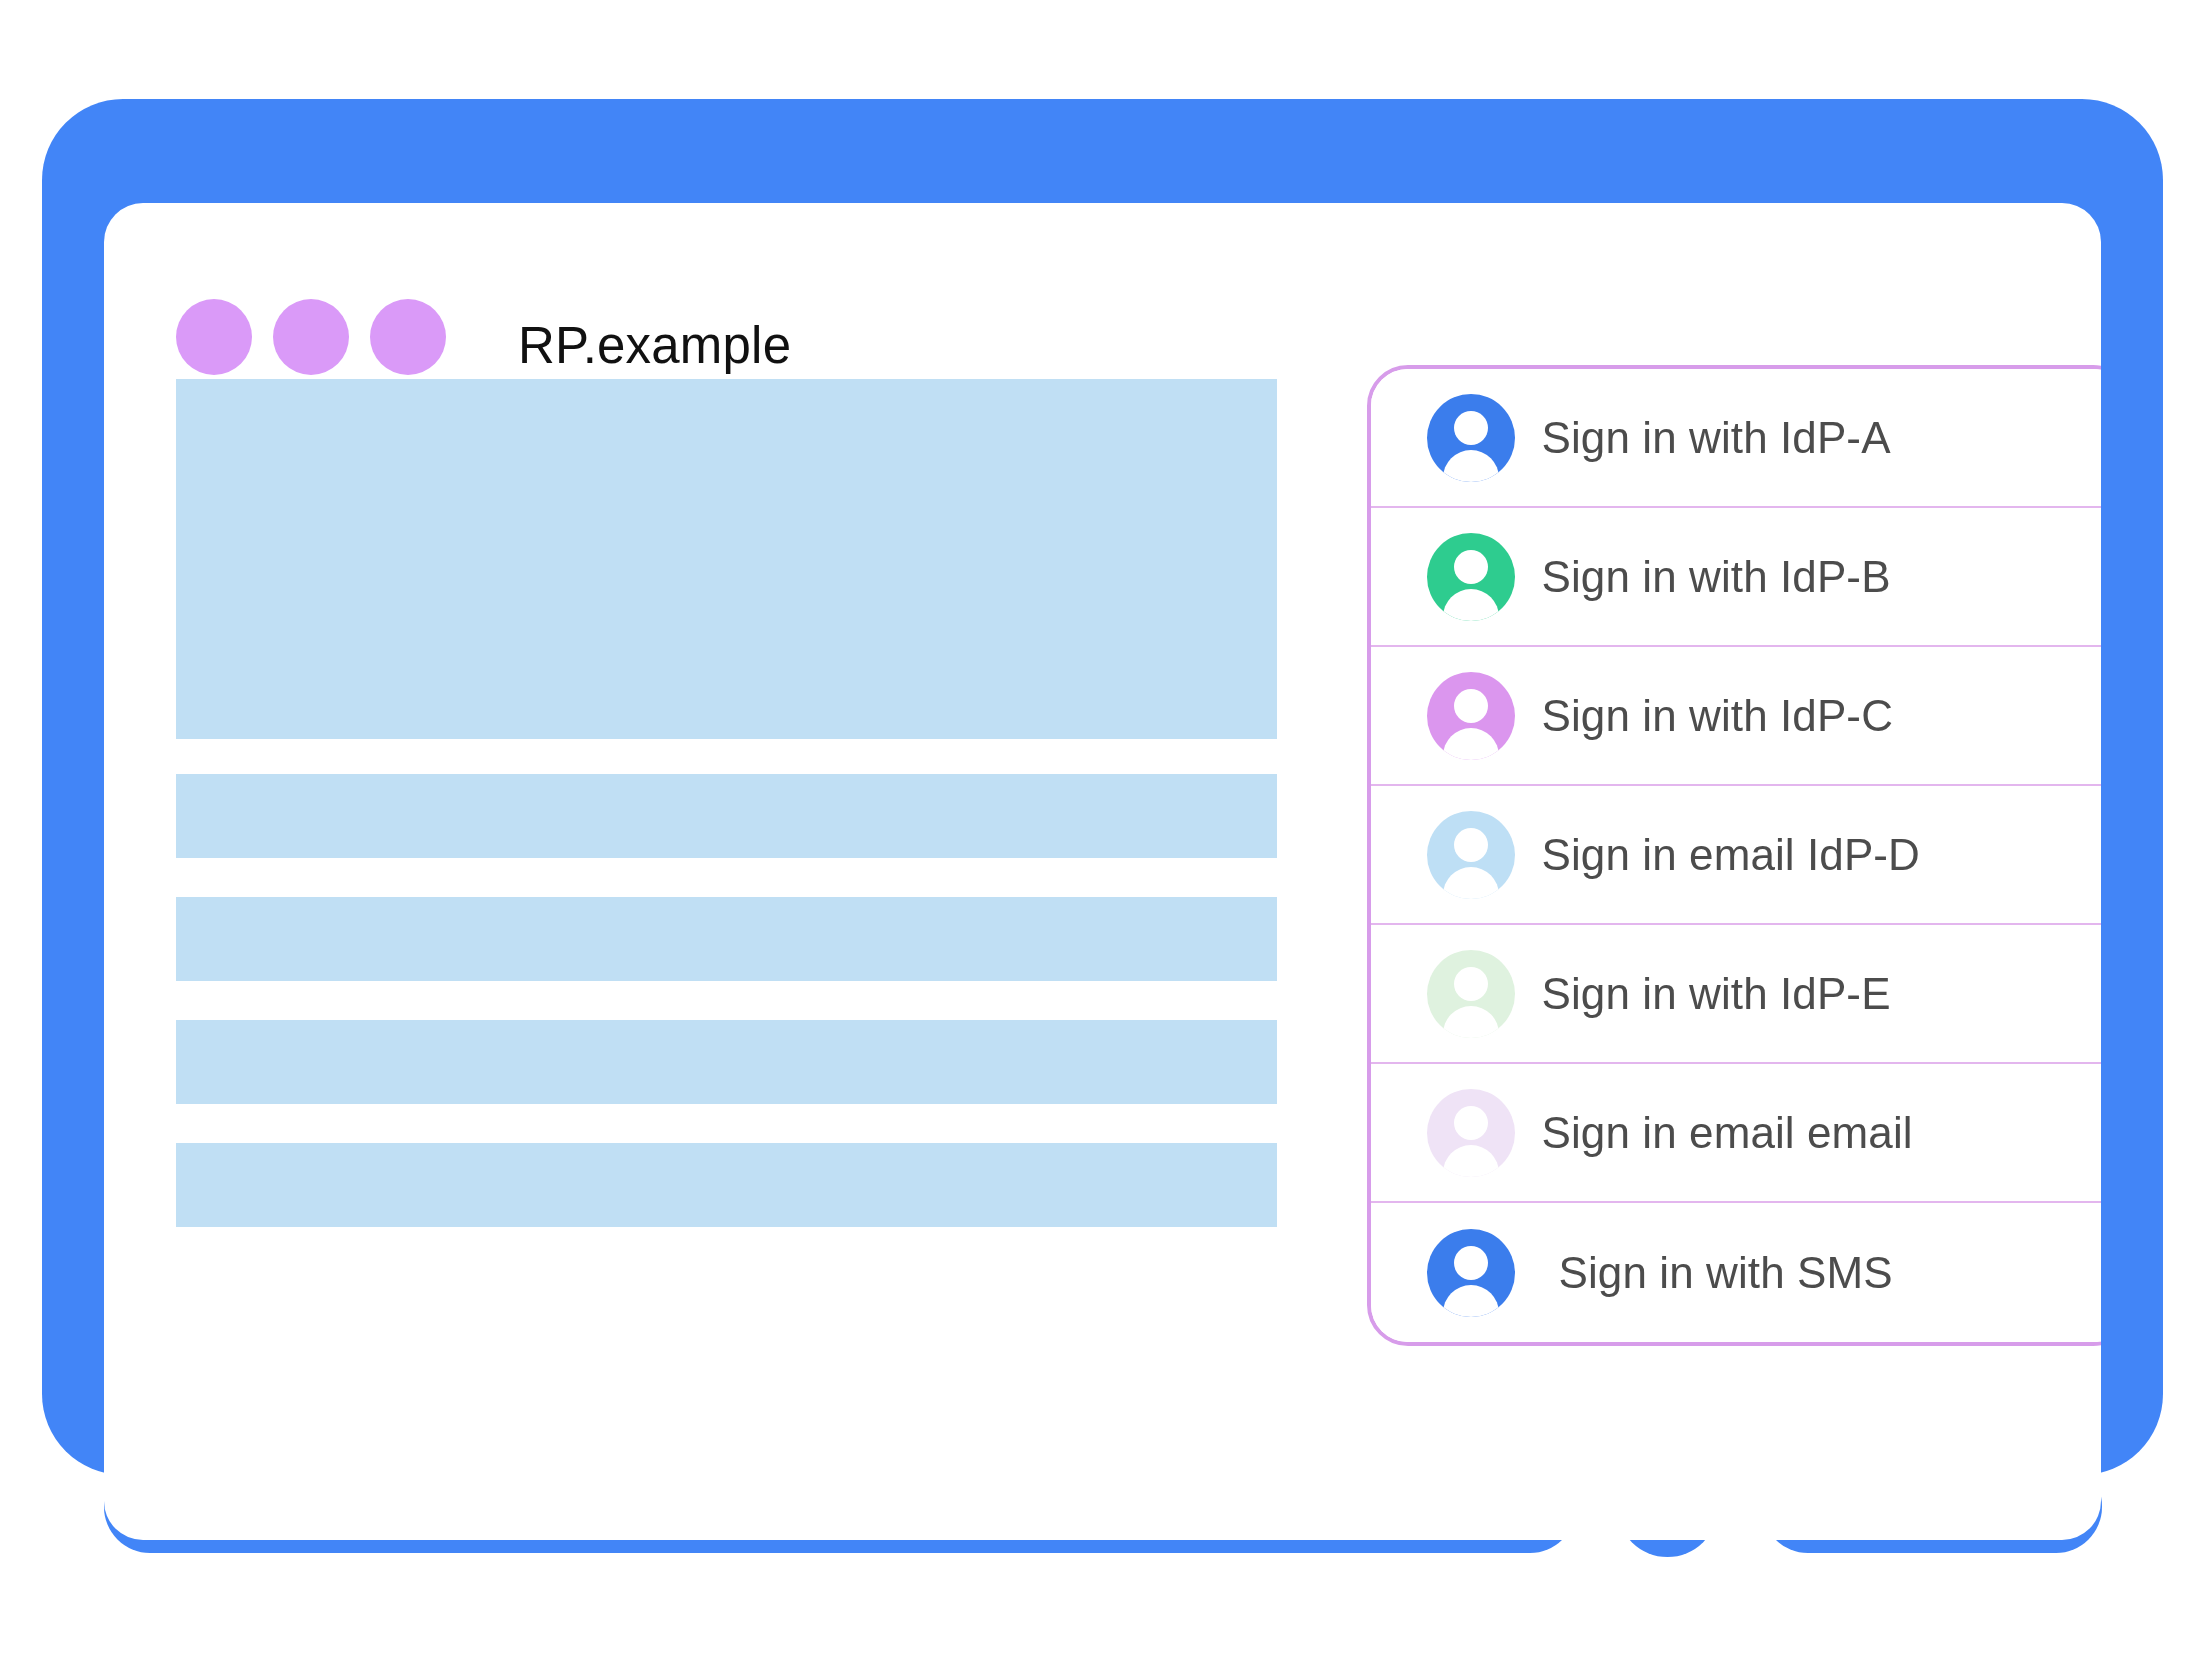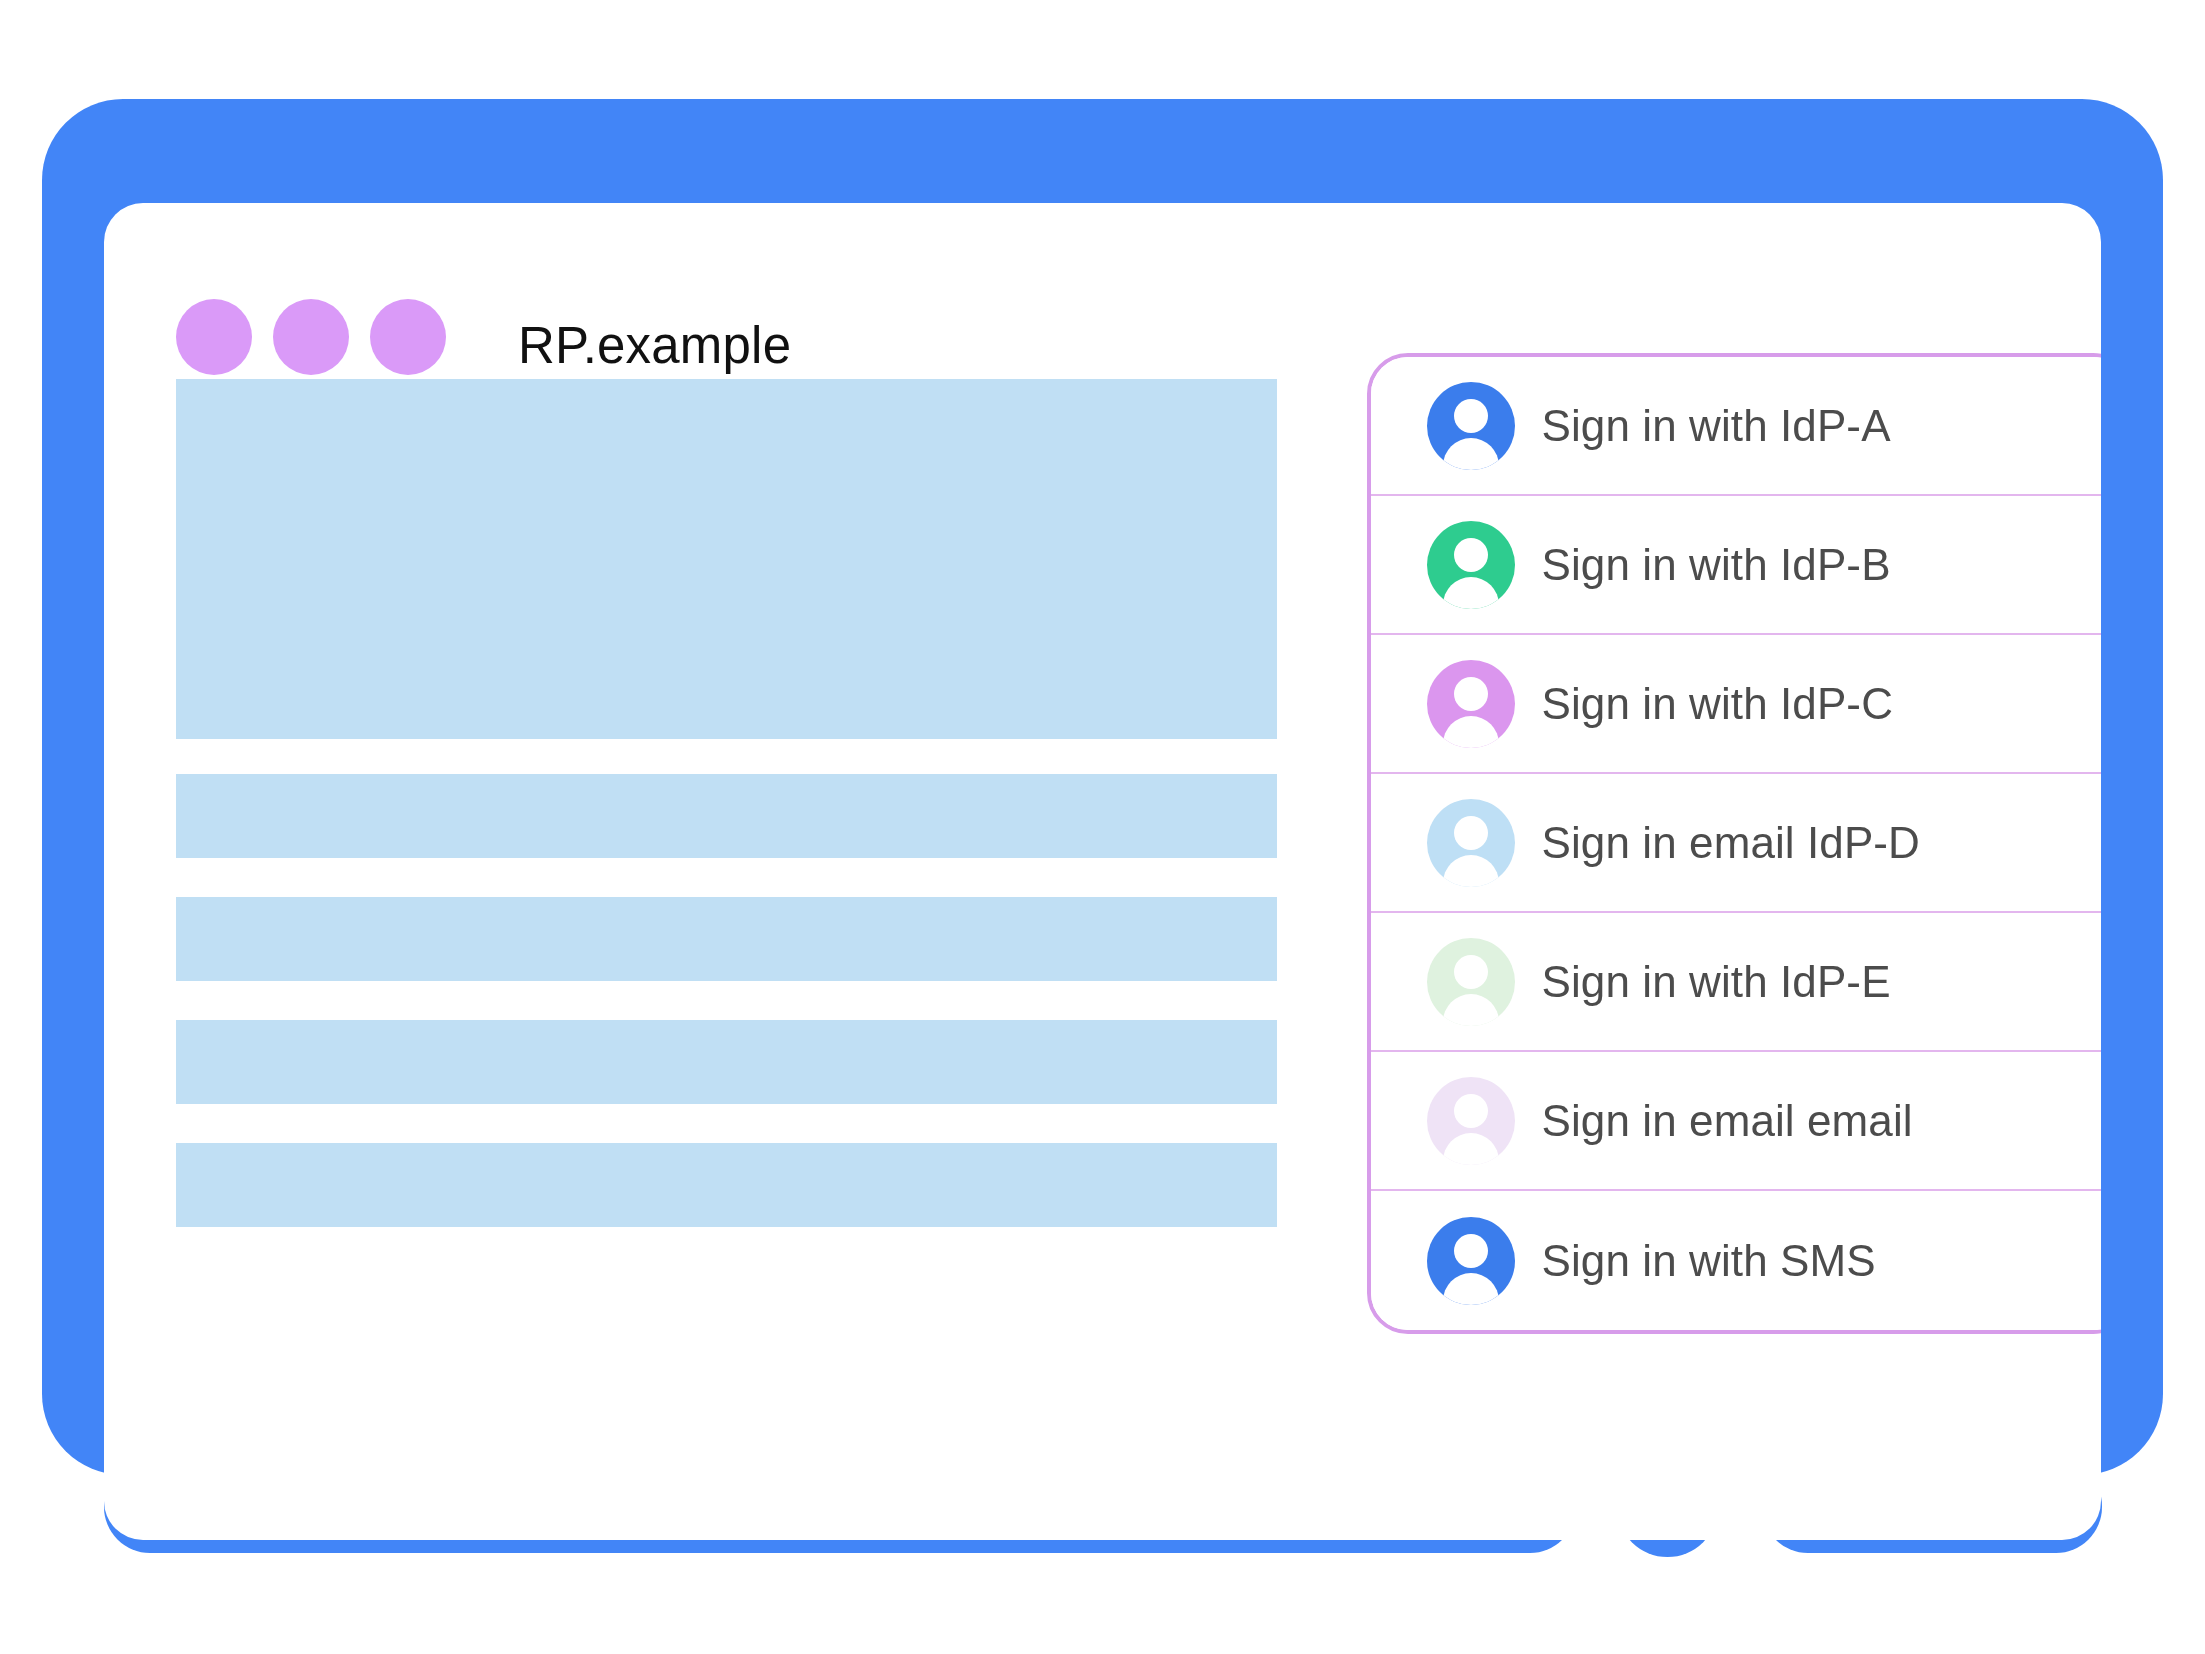--- a/index.html
+++ b/index.html
@@ -114,38 +114,38 @@
     background: #C0DFF4;
     width: 1101px;
   }
   .block.hero { height: 360px; margin-bottom: 35px; }
   .block.bar  { height: 84px; margin-bottom: 39px; }
 
   
   .signin-panel {
     position: absolute;
     left: 1263px;
-    top: 150px;
+    top: 162px;
     width: 767px;
     border: 4.4px solid #D79CEA;
     border-radius: 41px;
     background: #ffffff;
     box-sizing: border-box;
     overflow: hidden;
   }
   .signin-row {
     display: flex;
     align-items: center;
     height: 139px;
     padding-left: 56px;
     box-sizing: border-box;
     border-bottom: 2.6px solid #E3B6EE;
     background: #ffffff;
   }
-  .signin-row:last-child { border-bottom: none; }
+  .signin-row:last-child { border-bottom: none; gap: 17px; }
 
   .avatar {
     width: 88px;
     height: 88px;
     border-radius: 50%;
     flex: 0 0 auto;
     position: relative;
     overflow: hidden;
   }
   .avatar .head {

